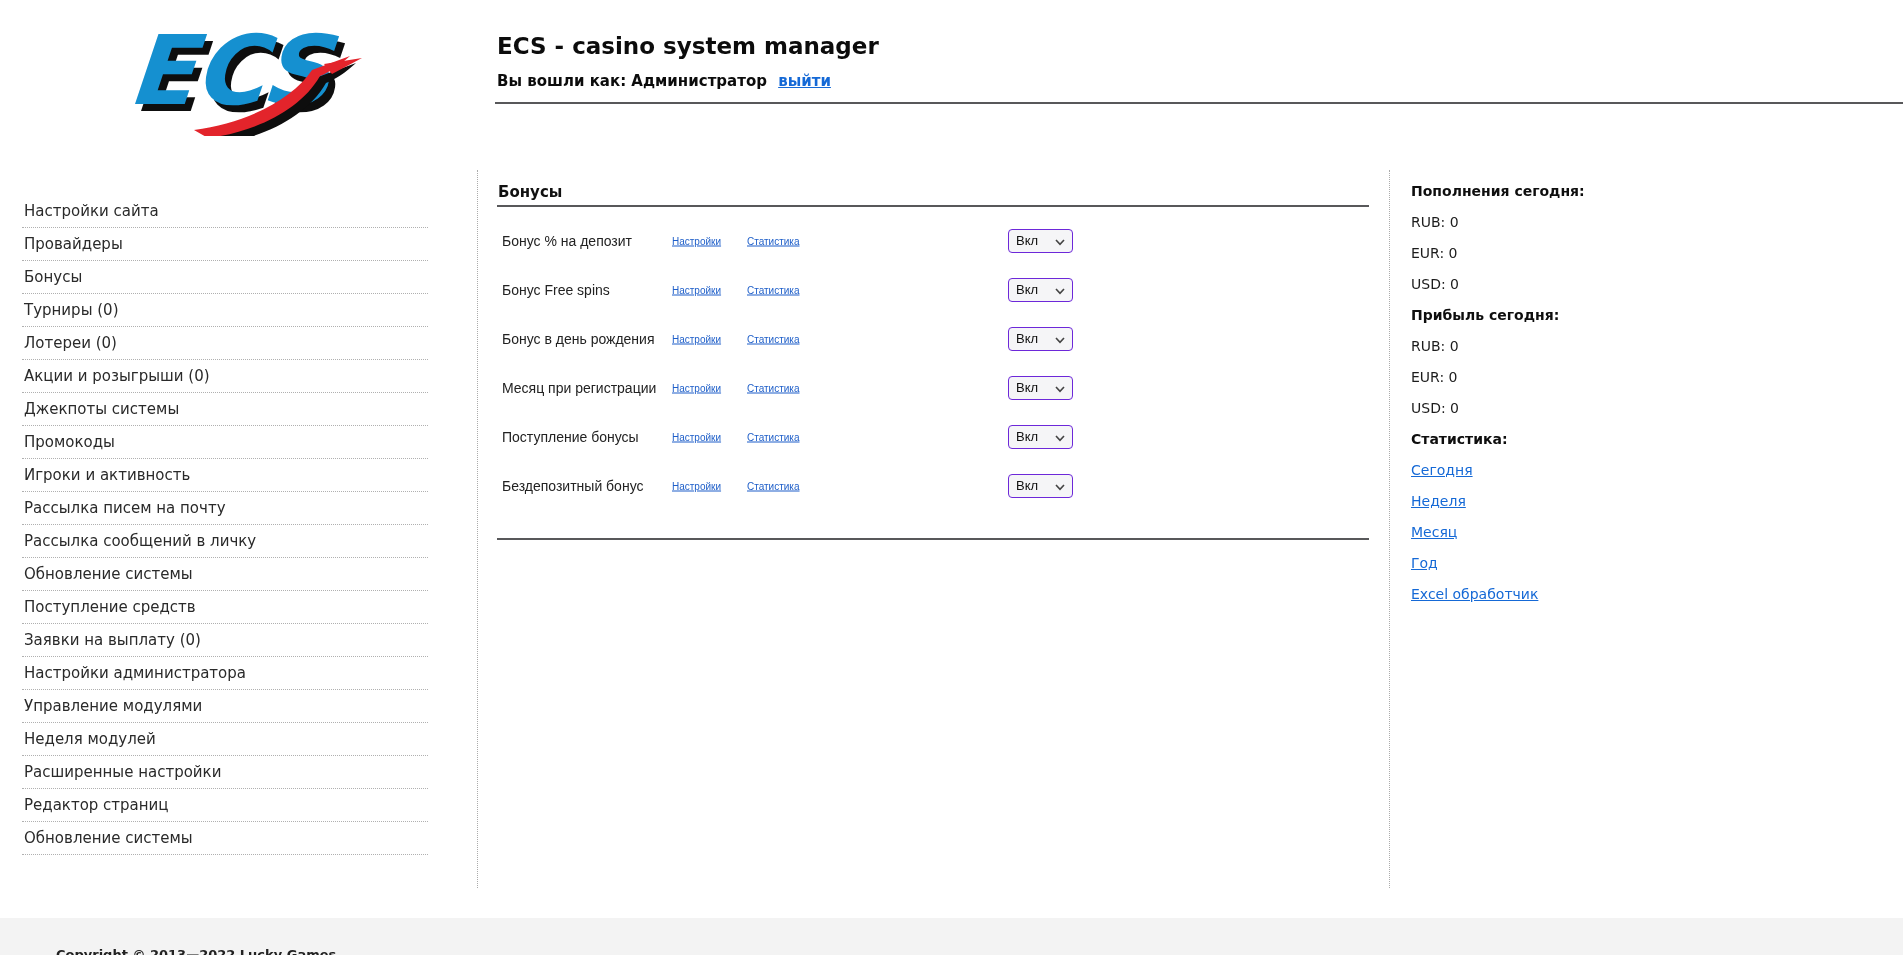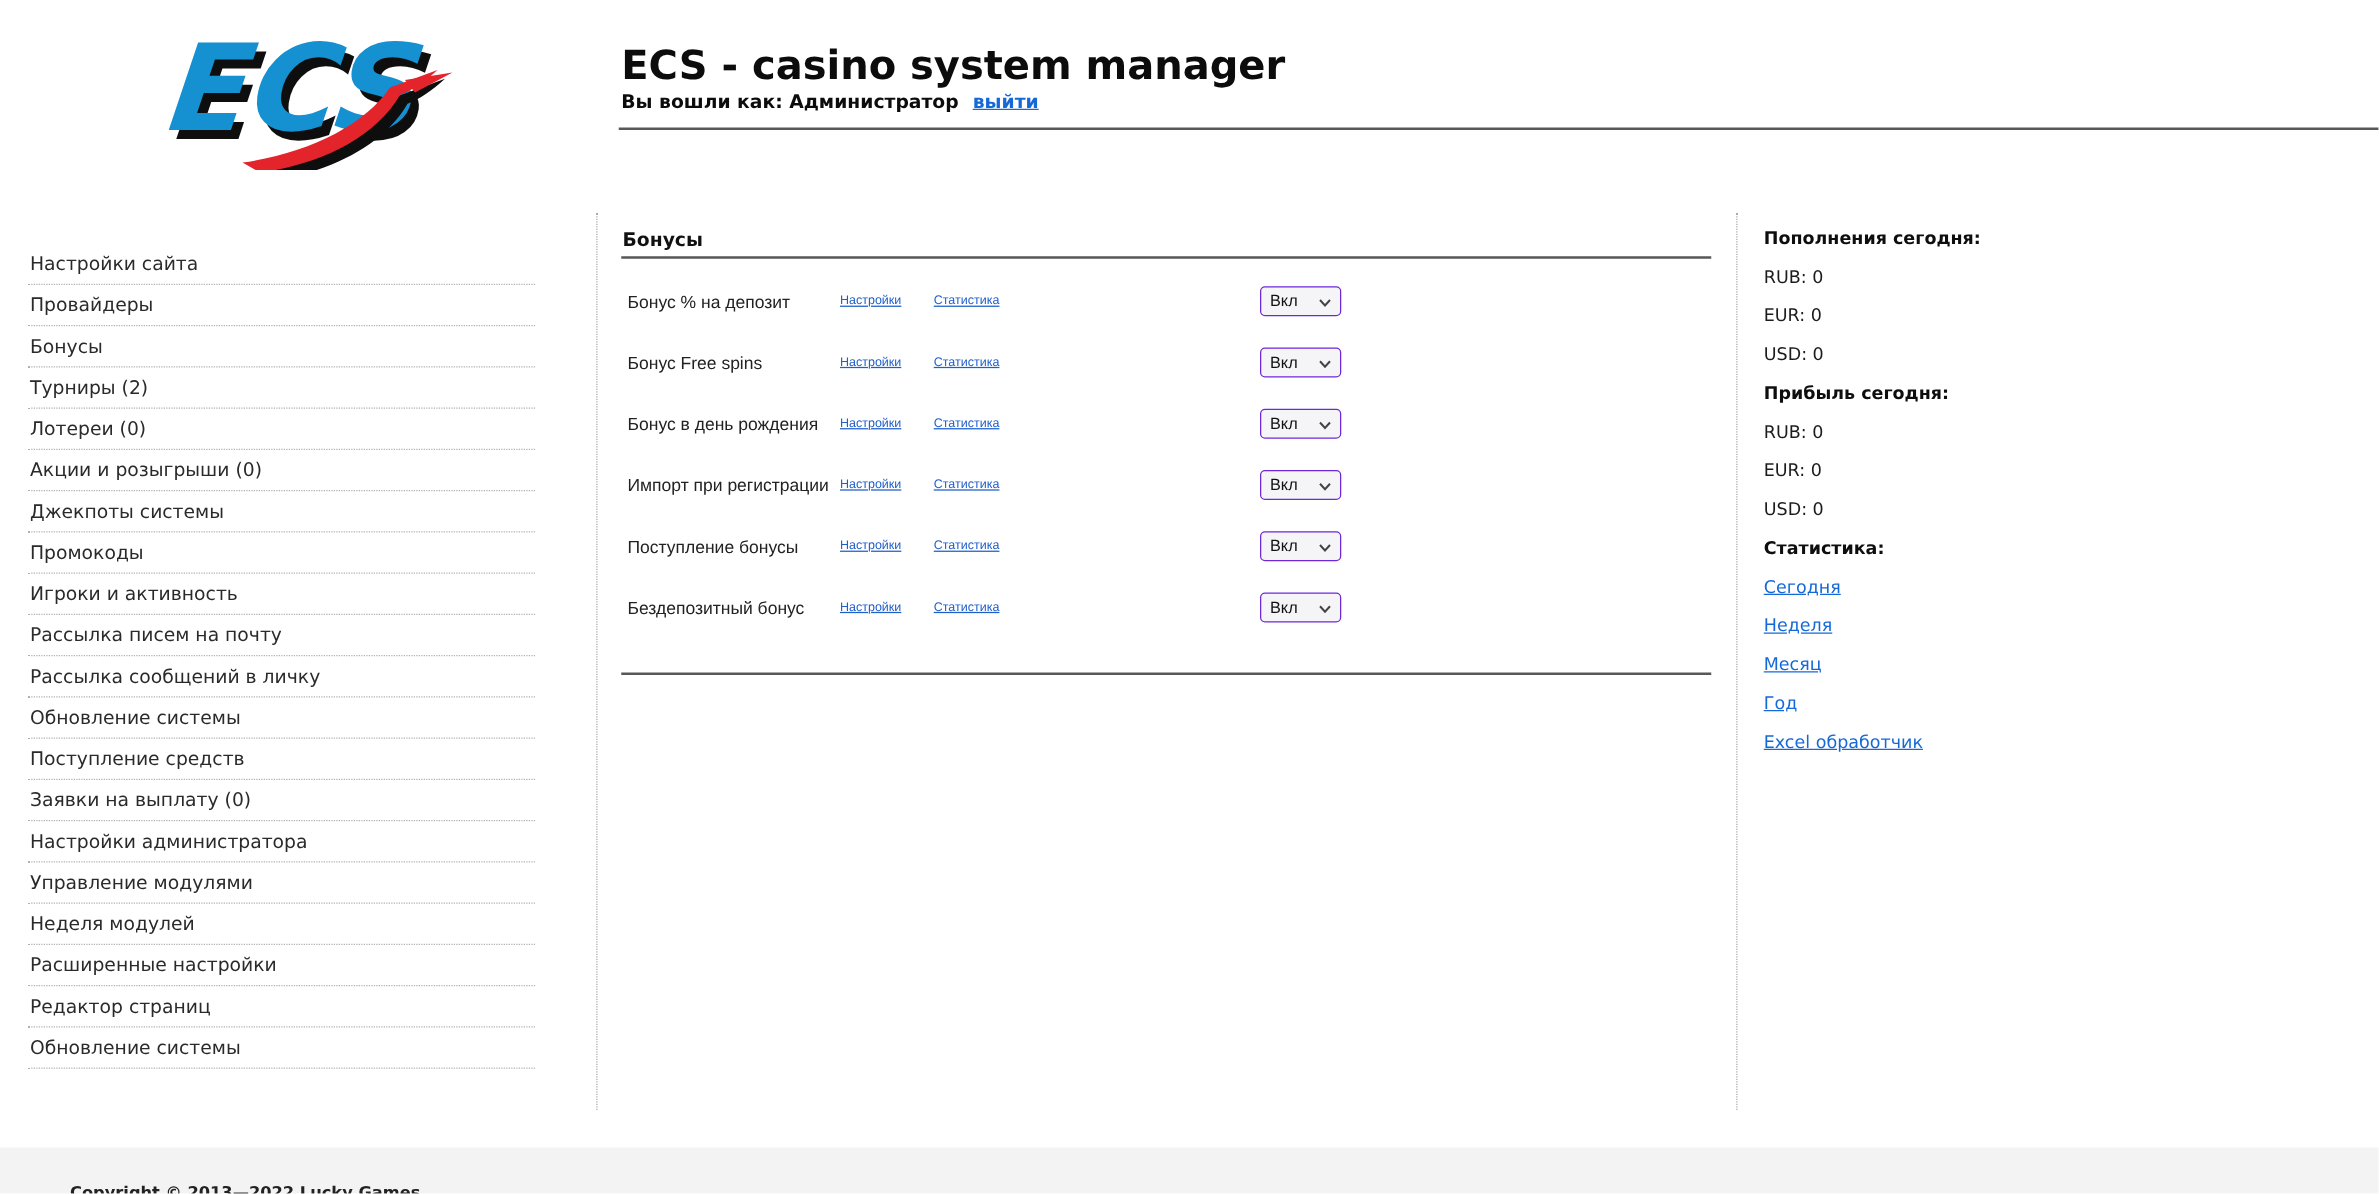--- a/index.html
+++ b/index.html
@@ -2,21 +2,21 @@
 <html><head>
 <meta charset="utf-8">
 <style>
   html,body{margin:0;padding:0;background:#fff;}
   .page{position:relative;width:1903px;height:955px;background:#ffffff;overflow:hidden;
         font-family:"Liberation Sans",sans-serif;}
 
   
   .logo{position:absolute;left:116px;top:12px;width:248px;height:124px;}
   .app-title{position:absolute;left:497px;top:33px;font-family:"DejaVu Sans",sans-serif;
-             font-weight:bold;font-size:32px;color:#0c0c0c;letter-spacing:0px;}
+             font-weight:bold;font-size:23px;color:#0c0c0c;letter-spacing:0px;}
   .subtitle{position:absolute;left:497px;top:72px;font-family:"DejaVu Sans",sans-serif;
             font-weight:bold;font-size:15px;color:#0c0c0c;}
   .subtitle a{color:#1569d6;text-decoration:underline;margin-left:6px;}
   .header-rule{position:absolute;left:495px;top:102px;width:1408px;height:2px;background:#58585a;}
 
   
   .sidebar{position:absolute;left:22px;top:195px;width:406px;margin:0;padding:0;list-style:none;}
   .sidebar li{height:33px;display:flex;align-items:center;box-sizing:border-box;
               border-bottom:1px dotted #b0b0b0;font-family:"DejaVu Sans",sans-serif;
               font-size:15px;color:#2a2a2a;padding-left:2px;cursor:pointer;}
@@ -82,21 +82,21 @@
   <div class="subtitle">
     <span>Вы вошли как: Администратор</span>
     <a href="#">выйти</a>
   </div>
   <div class="header-rule"></div>
 
   <ul class="sidebar">
     <li>Настройки сайта</li>
     <li>Провайдеры</li>
     <li>Бонусы</li>
-    <li>Турниры (2)</li>
+    <li>Турниры (0)</li>
     <li>Лотереи (0)</li>
     <li>Акции и розыгрыши (0)</li>
     <li>Джекпоты системы</li>
     <li>Промокоды</li>
     <li>Игроки и активность</li>
     <li>Рассылка писем на почту</li>
     <li>Рассылка сообщений в личку</li>
     <li>Обновление системы</li>
     <li>Поступление средств</li>
     <li>Заявки на выплату (0)</li>
@@ -148,21 +148,21 @@
       <span class="sel-wrap">
         <select>
           <option>Вкл</option>
         </select>
         <svg class="chev" width="10" height="7" viewBox="0 0 10 7">
             <path d="M1 1 L5 5.4 L9 1" stroke="#444" stroke-width="1.6" fill="none"></path>
           </svg>
       </span>
     </div>
     <div class="bonus-row">
-      <span class="bonus-label">Импорт при регистрации</span>
+      <span class="bonus-label">Месяц при регистрации</span>
       <a class="row-link settings" href="#">Настройки</a>
       <a class="row-link stats" href="#">Статистика</a>
       <span class="sel-wrap">
         <select>
           <option>Вкл</option>
         </select>
         <svg class="chev" width="10" height="7" viewBox="0 0 10 7">
             <path d="M1 1 L5 5.4 L9 1" stroke="#444" stroke-width="1.6" fill="none"></path>
           </svg>
       </span>

